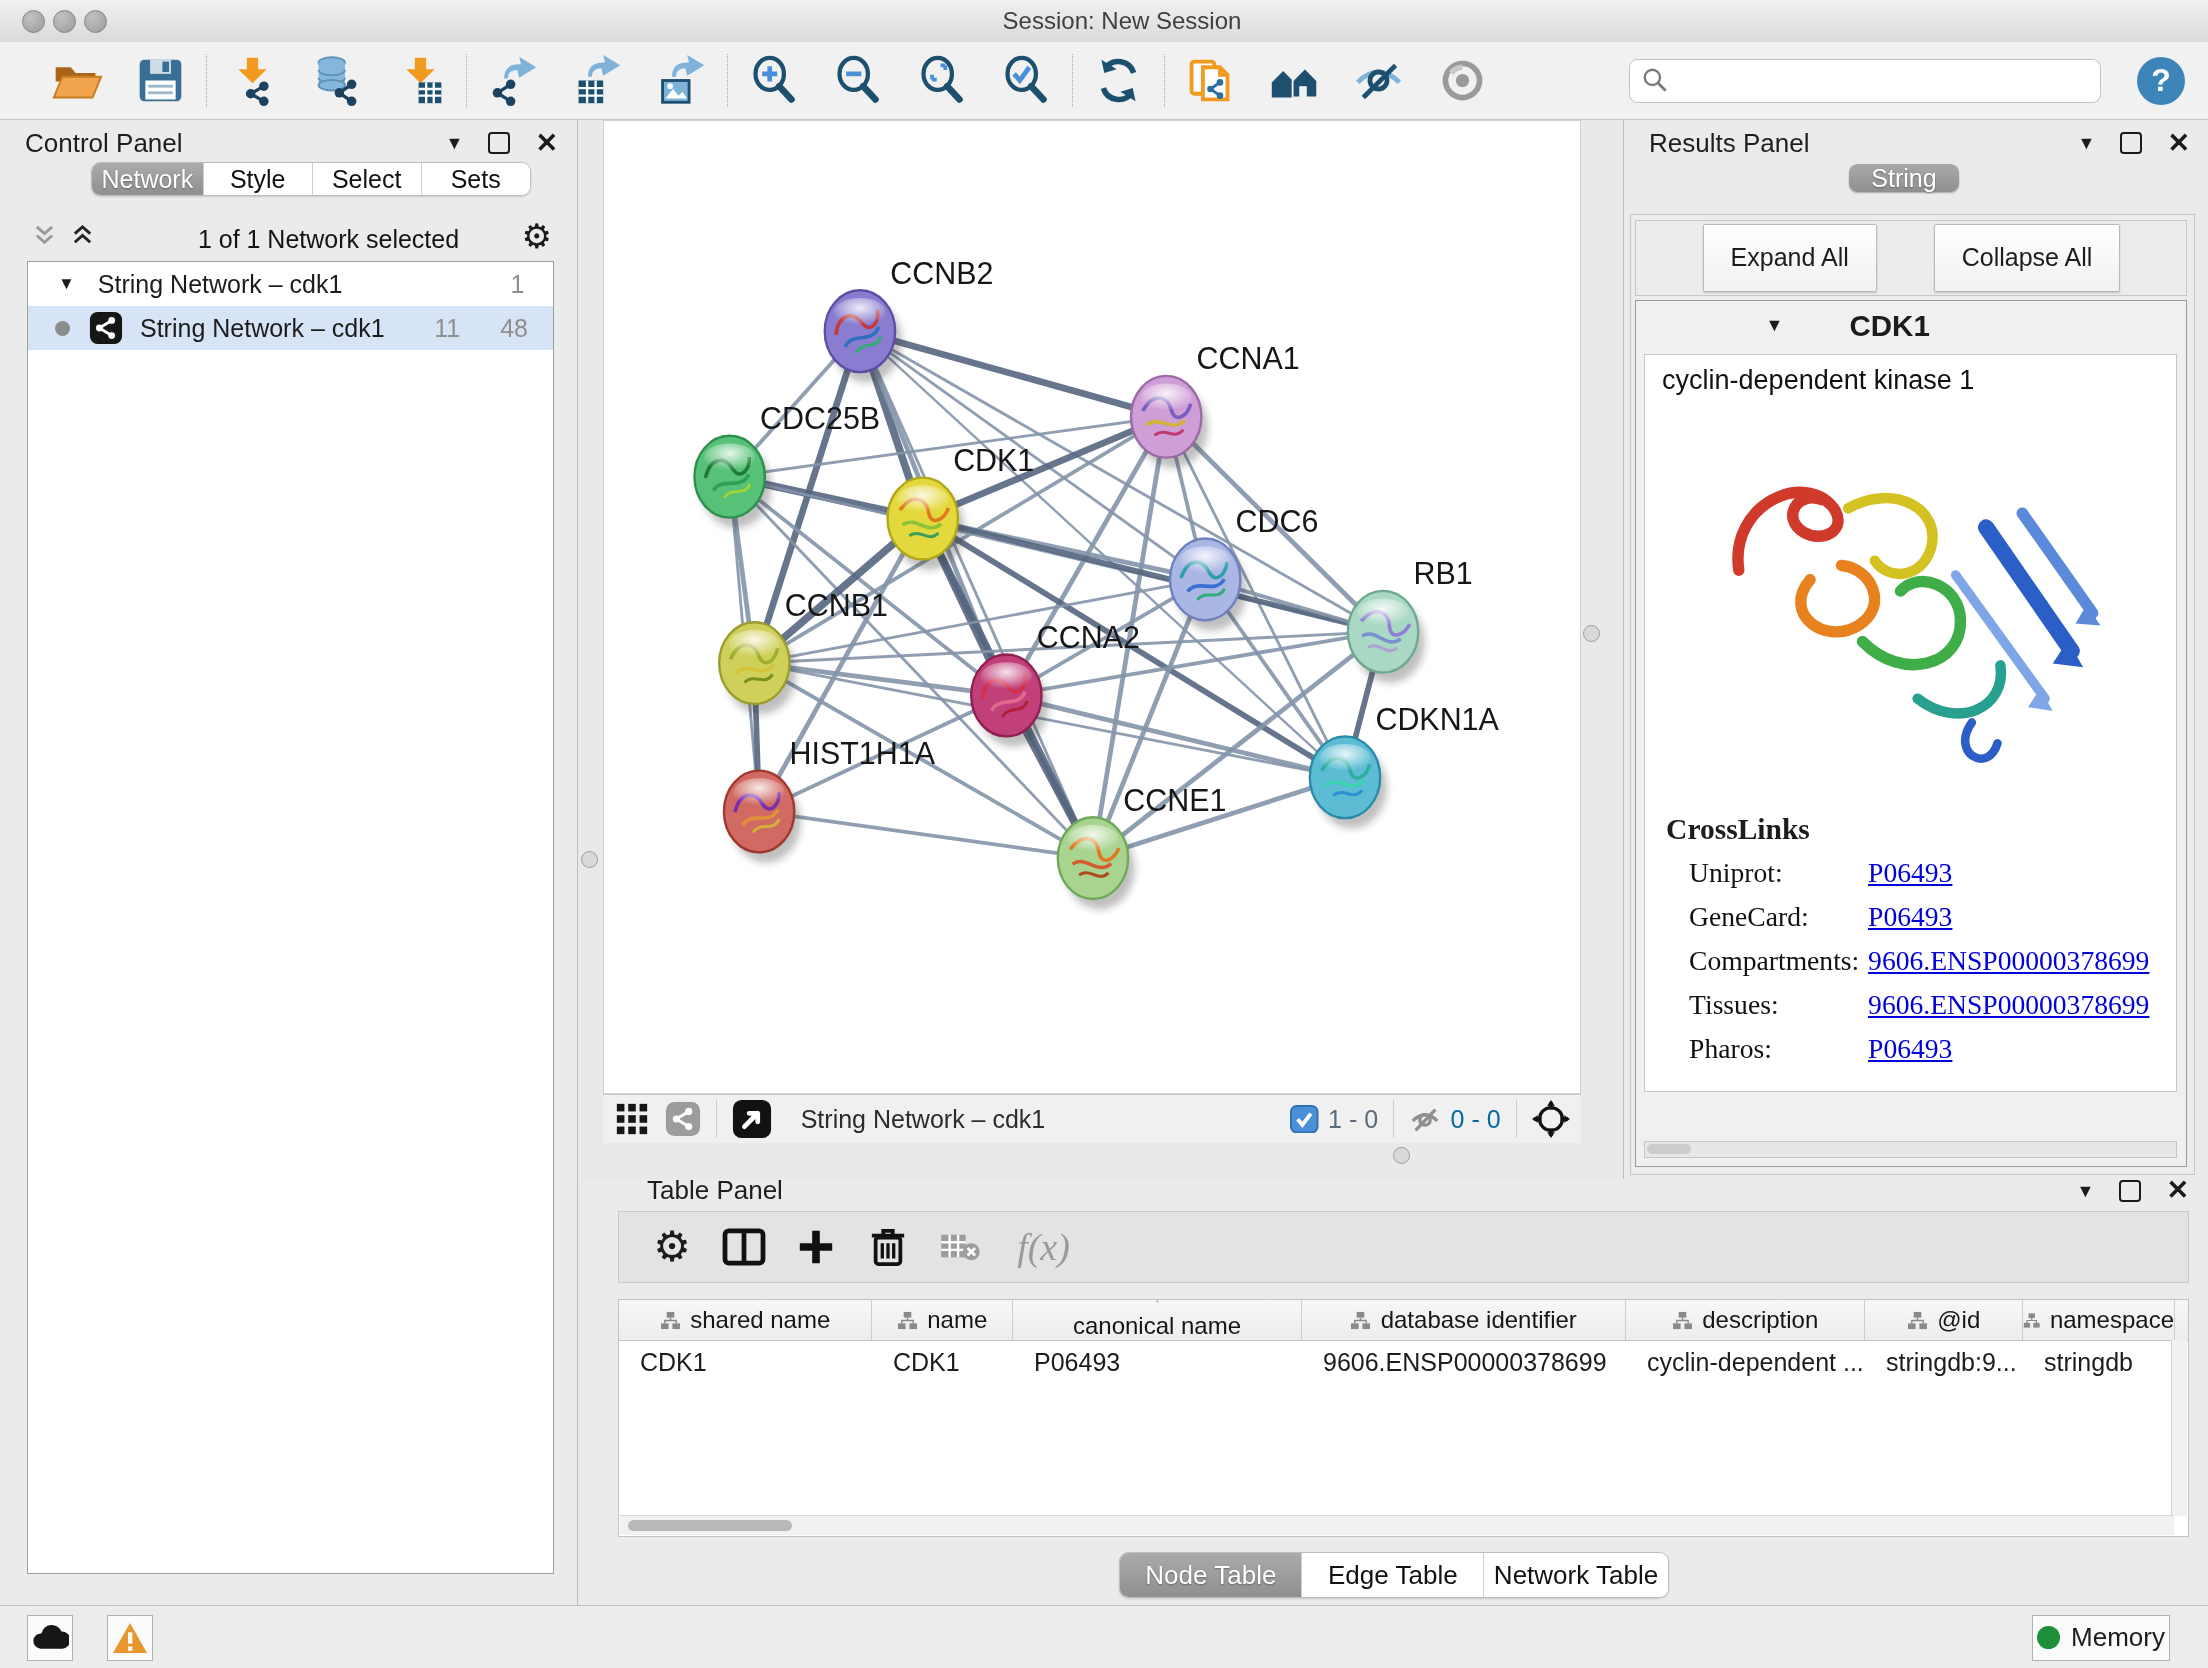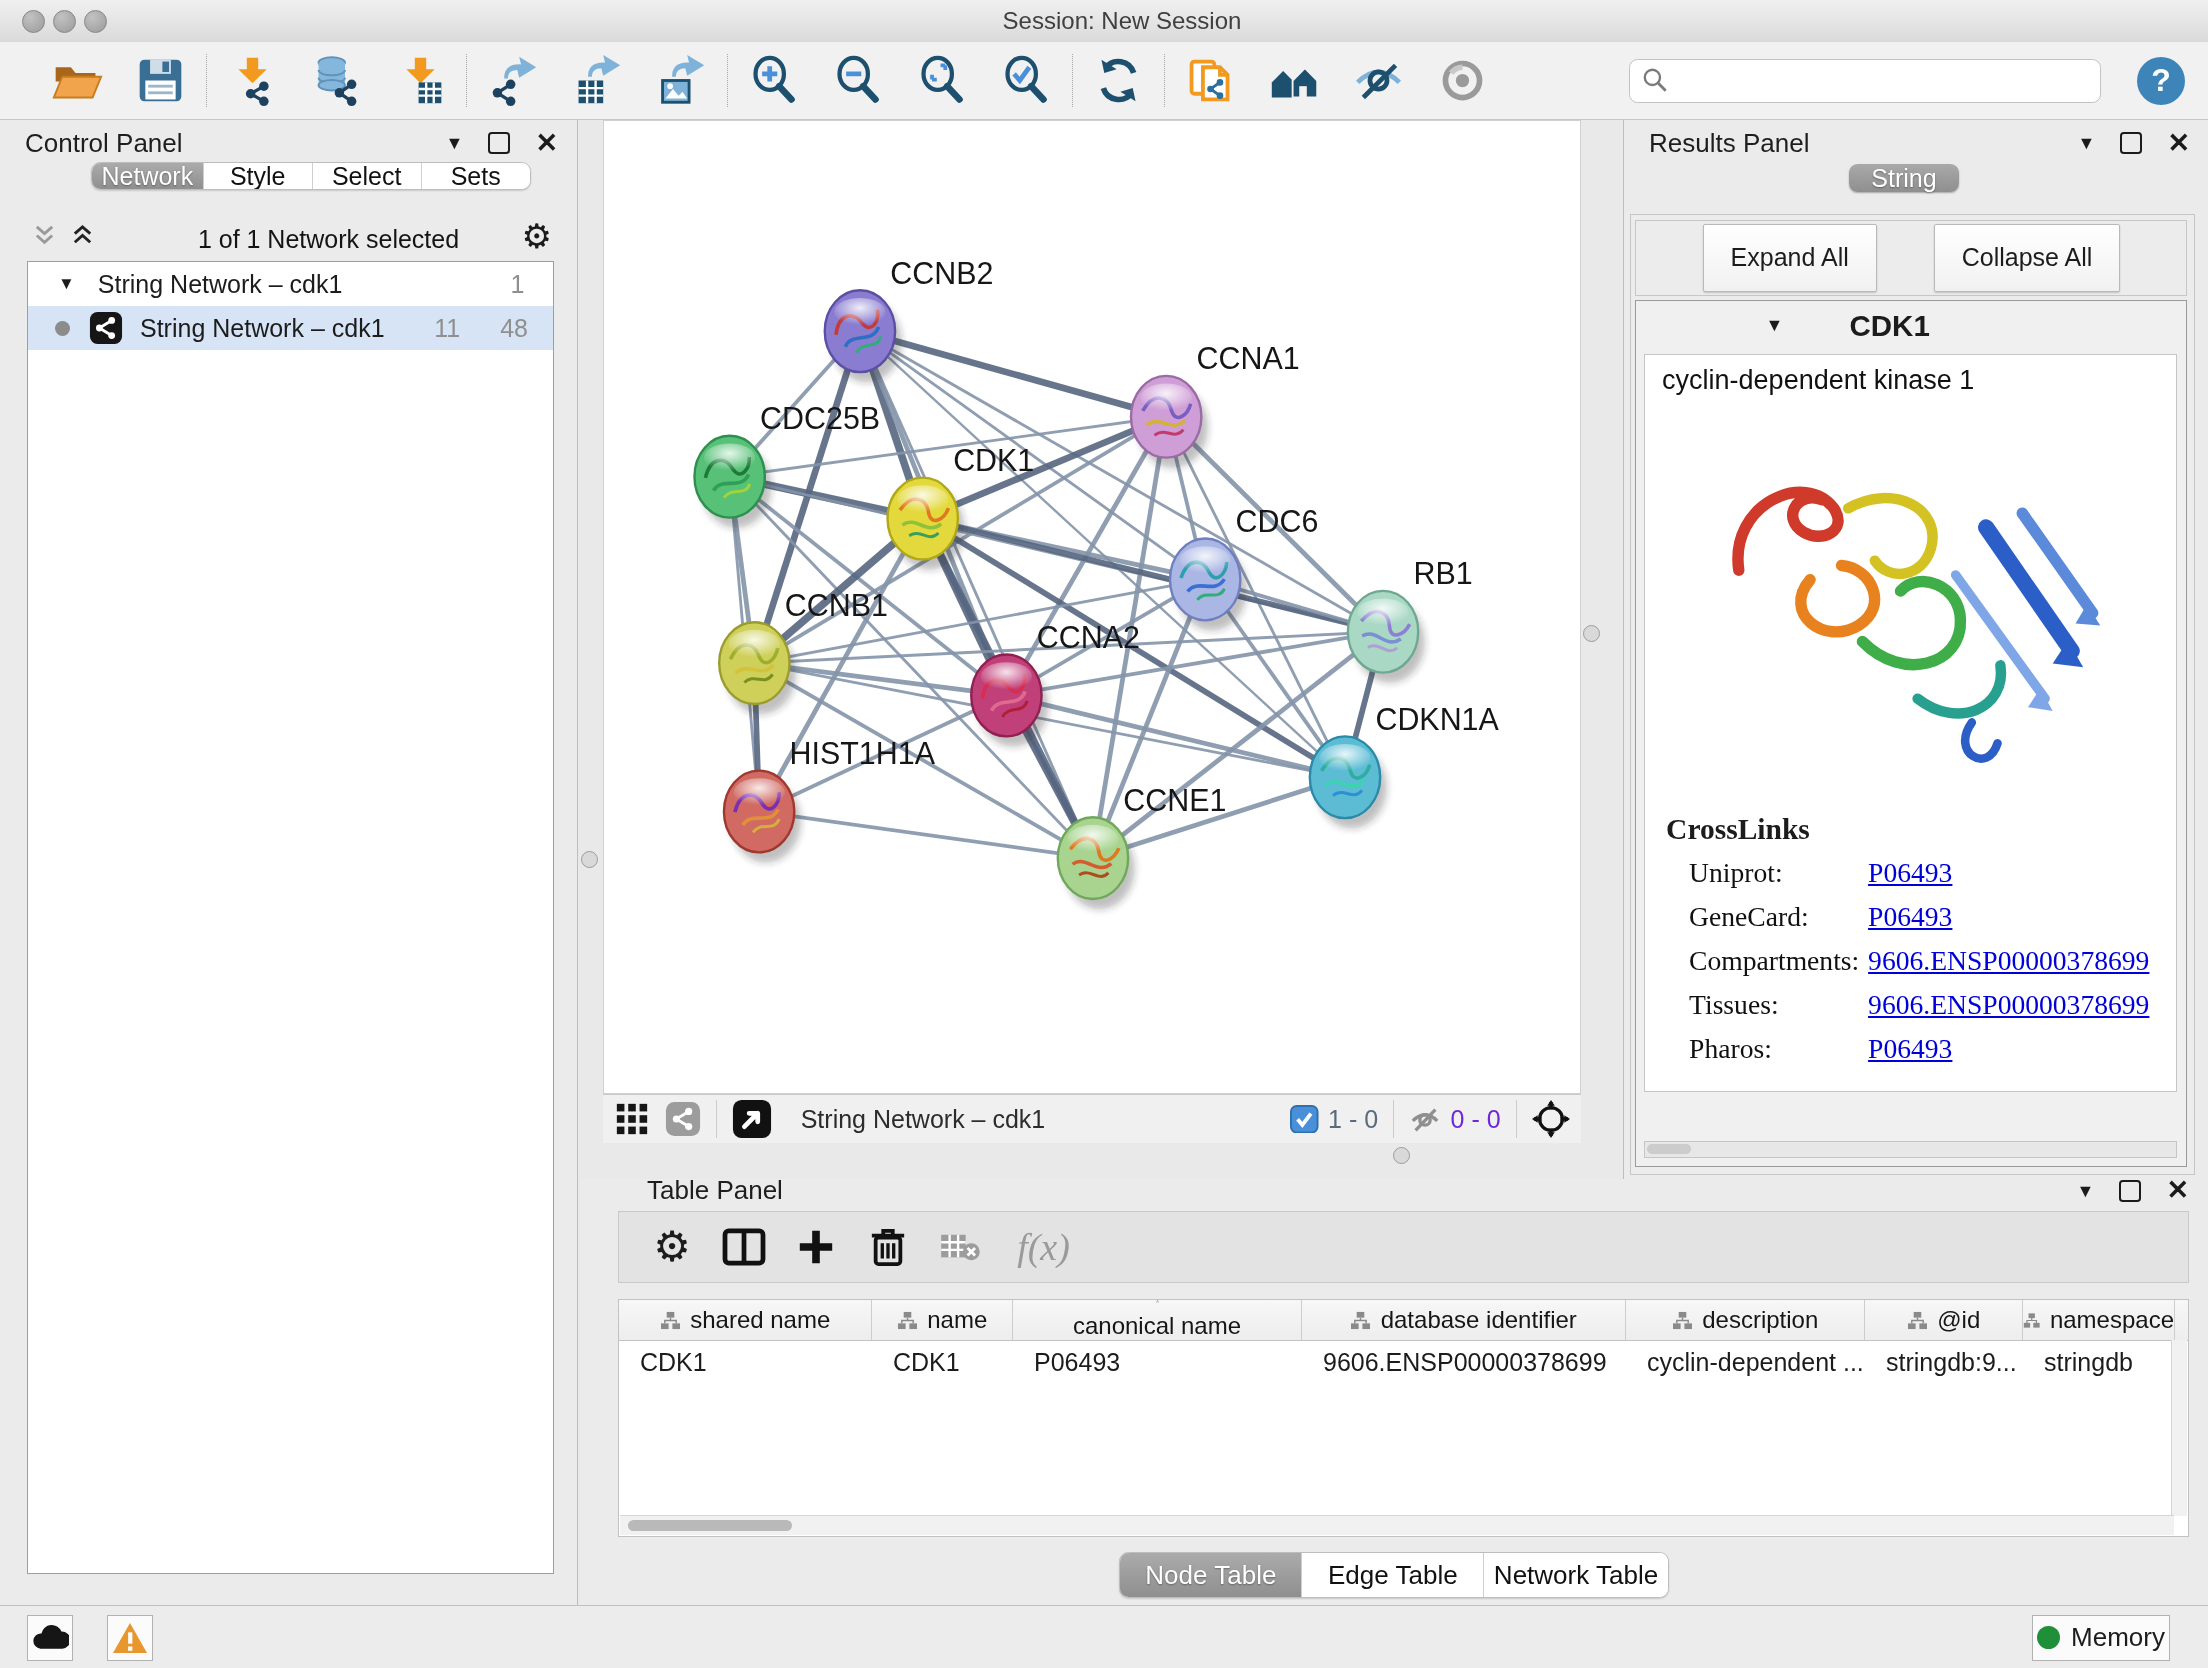--- a/index.html
+++ b/index.html
@@ -27,21 +27,21 @@
   
   .phead{height:42px;position:relative;}
   .ptitle{position:absolute;left:25px;top:7.6px;font-size:26px;color:#1e1e1e;}
   .picons{position:absolute;right:19px;top:9.5px;display:flex;gap:25px;align-items:center;}
   .caret{font-size:18px;color:#1b1b1b;line-height:1;}
   .floatbox{width:18px;height:18px;border:2.9px solid #1b1b1b;border-radius:3.8px;}
   .closex{font-size:27px;font-weight:bold;color:#1b1b1b;line-height:1;}
 
   .seg{display:flex;border-radius:9.5px;overflow:hidden;border:1px solid #bdbdbd;background:#fff;
     box-shadow:0 1px 1.9px rgba(0,0,0,.15);}
-  .seg .tab{min-width:89px;height:26px;display:flex;align-items:center;justify-content:center;
+  .seg .tab{min-width:89px;height:32px;display:flex;align-items:center;justify-content:center;
     font-size:25px;border-right:1px solid #cfcfcf;padding:0 9.5px;background:#fff;color:#111;}
   .seg .tab:last-child{border-right:none;}
   .seg .tab.sel{background:linear-gradient(#ababab,#8f8f8f);color:#fff;text-shadow:0 1px 1.9px rgba(0,0,0,.35);}
 
   .btn{height:42px;padding:12px 27px;display:inline-flex;align-items:center;justify-content:center;
     background:linear-gradient(#ffffff,#f1f1f1);border:1px solid #b9b9b9;border-radius:2px;
     font-size:25px;box-shadow:0 1px 1.9px rgba(0,0,0,.18);}
 
   
   .control{position:absolute;left:0;top:120px;width:578px;height:1486px;background:#ebebeb;
@@ -58,21 +58,21 @@
   .tcount{color:#8f8f8f;}
 
   
   .netcanvas{position:absolute;left:603px;top:120px;width:978px;height:974px;background:#fff;
     border:1px solid #d0d0d0;box-sizing:border-box;}
   .netfooter{position:absolute;left:603px;top:1094px;width:978px;height:49px;background:#f0f0f0;
     border-top:1px solid #c9c9c9;display:flex;align-items:center;padding:0 11.4px;box-sizing:border-box;gap:15px;}
   .vsep{border-left:1px solid #cbcbcb;height:38px;}
   .nf-title{font-size:25px;color:#2c2c2c;margin-left:13.3px;}
   .nf-count{font-size:25px;color:#5a6a7a;display:flex;align-items:center;gap:9.5px;}
-  .nf-count.dim{color:#6d28d9;text-align:center;}
+  .nf-count.dim{color:#0369a1;text-align:center;}
   .dotHandle{position:absolute;width:15px;height:15px;border-radius:50%;background:#d9d9d9;border:1px solid #9c9c9c;}
 
   
   .results{position:absolute;left:1623px;top:120px;width:586px;height:1060px;background:#ebebeb;
     border-left:1.9px solid #bdbdbd;box-sizing:border-box;}
   .stringtab{position:absolute;left:225px;top:44px;min-width:110px;height:28px;border-radius:8.6px;
     background:linear-gradient(#a9a9a9,#8f8f8f);color:#fff;font-size:25px;display:flex;align-items:center;
     justify-content:center;box-shadow:0 1px 1.9px rgba(0,0,0,.3);text-shadow:0 1px 1.9px rgba(0,0,0,.35);}
   .rframe{position:absolute;left:5.7px;top:94px;width:565px;height:961px;border:1.9px solid #c6c6c6;
     background:#ececec;box-sizing:border-box;}

